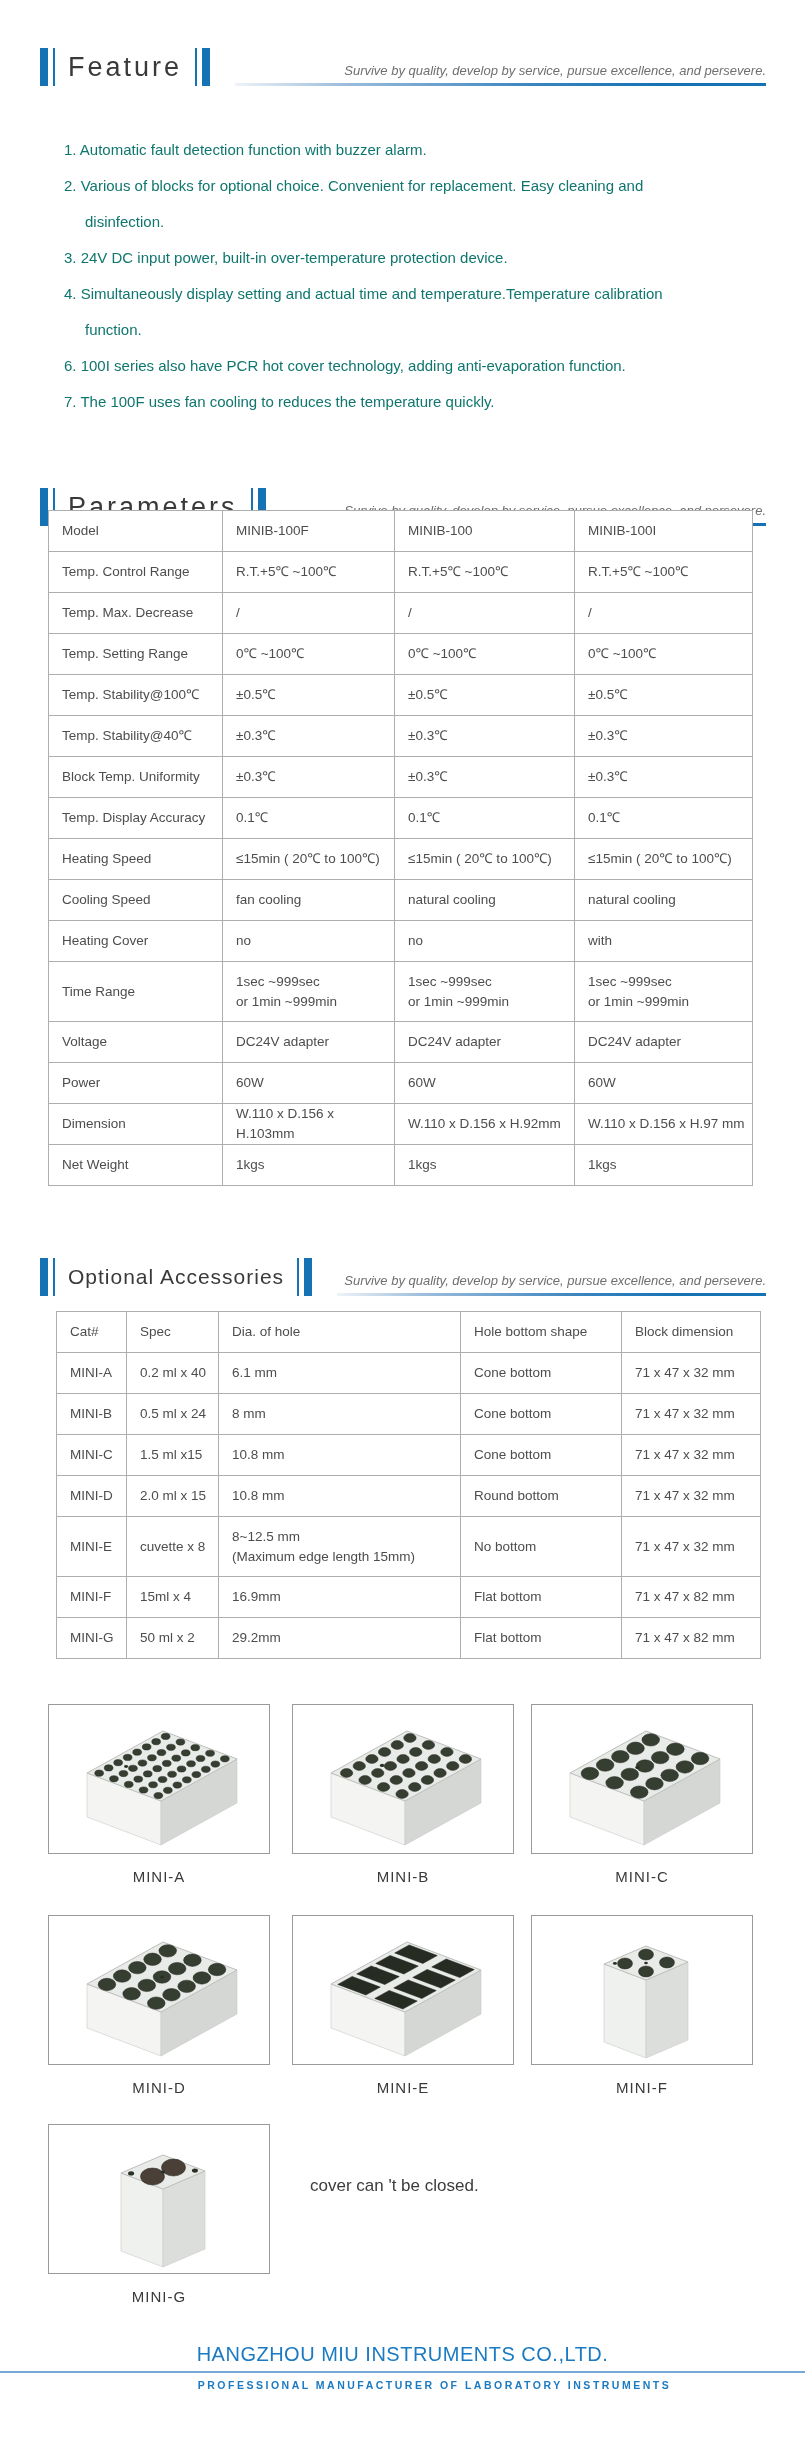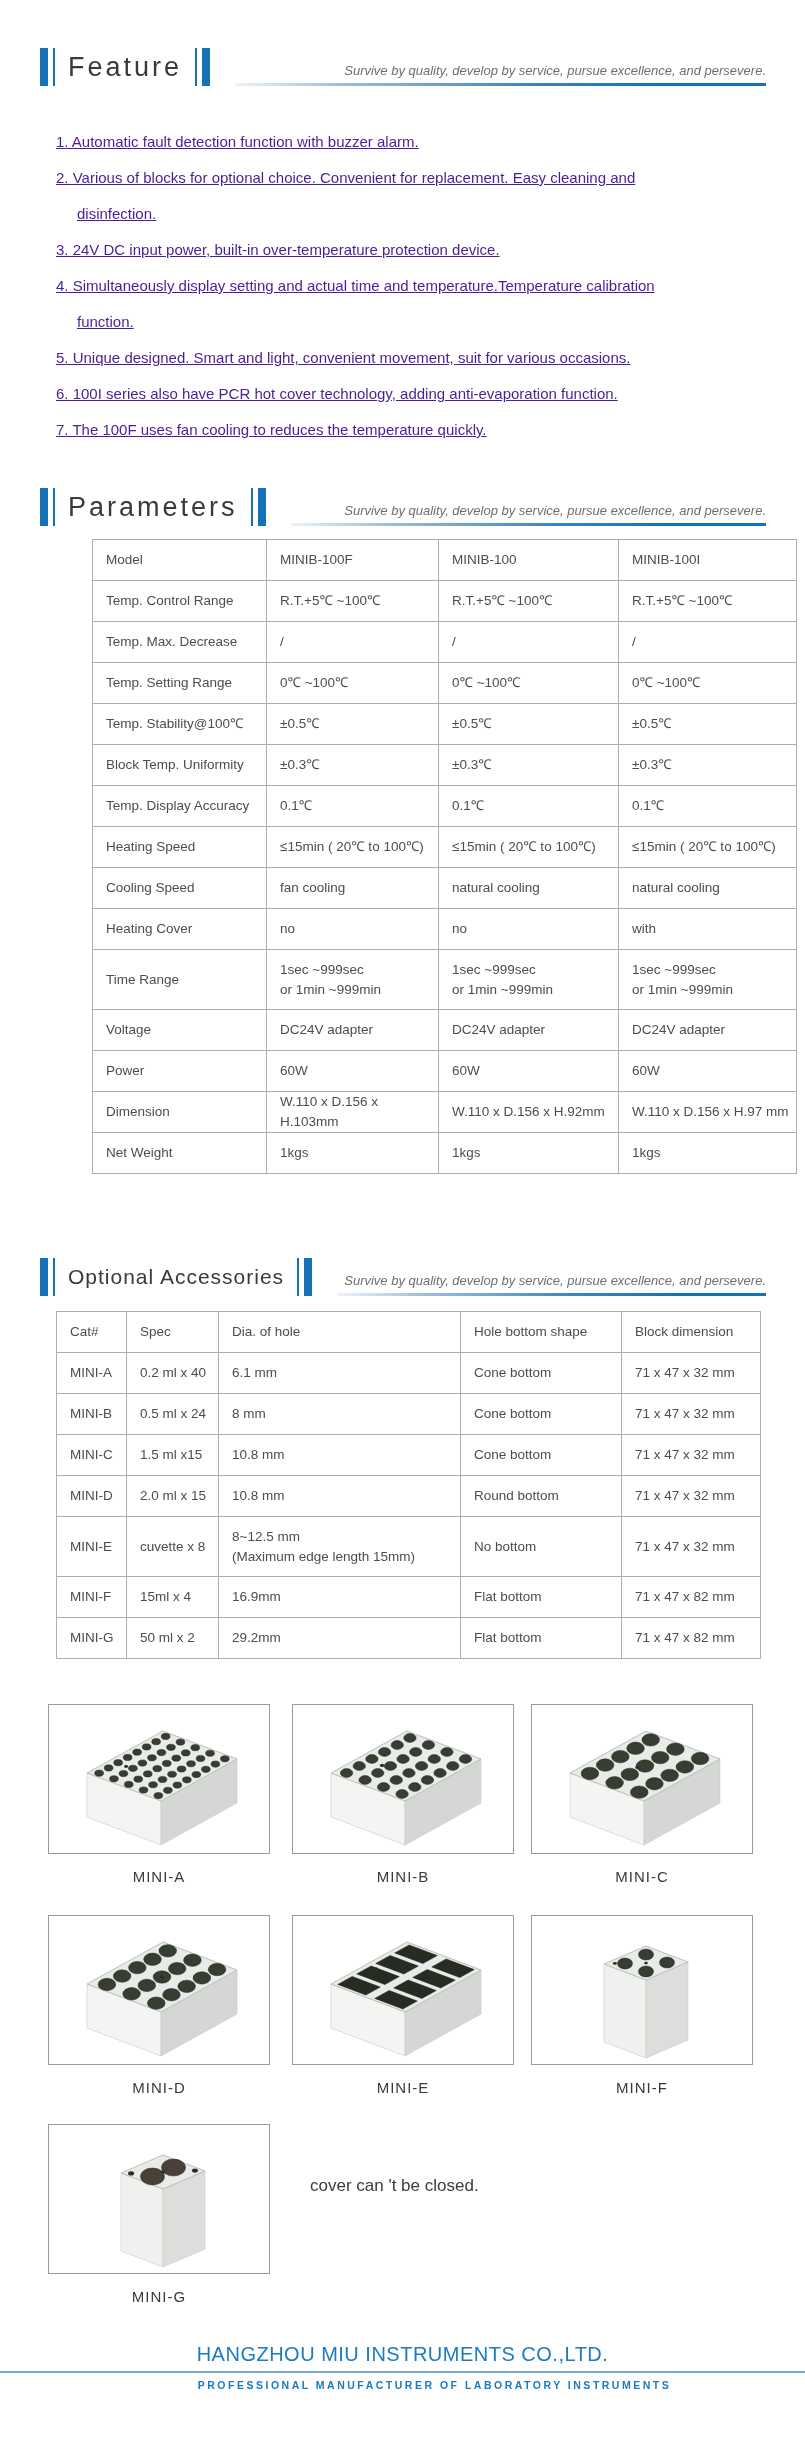--- a/index.html
+++ b/index.html
@@ -15,29 +15,29 @@
   .bar.gap-r{margin-right:5px;}
   .sec-title{font-size:27px;font-weight:300;color:#3a3a3a;letter-spacing:3px;margin:0 13px;
              line-height:38px;white-space:nowrap;}
   .sec-head.small .sec-title{font-size:21px;letter-spacing:1px;text-align:center;}
   .tag-area{flex:1;display:flex;flex-direction:column;align-items:flex-end;margin-left:25px;min-width:0;}
   .tagline{font-size:13px;font-style:italic;color:#6f6f6f;margin-bottom:5px;white-space:nowrap;text-align:center;}
   .tag-underline{width:100%;height:3px;
      background:linear-gradient(90deg,#eef3f8 0%,#9dbedc 20%,#3d86c0 55%,var(--accent) 80%);}
 
   
-  .features{position:absolute;left:52px;top:120px;width:640px;margin:4px;padding:0;list-style:none;
-            font-size:15px;color:#4c1d95;line-height:36px;text-decoration:underline;}
+  .features{position:absolute;left:52px;top:120px;width:640px;margin:12px;padding:0;list-style:none;
+            font-size:15px;color:#0f766e;line-height:36px;}
   .features li{padding-left:21px;text-indent:-21px;}
 
   
   table.tbl{position:absolute;border-collapse:collapse;background:#fff;table-layout:fixed;}
   .tbl td,.tbl th{border:1px solid #aeaeae;font-size:13.5px;font-weight:400;color:#4d4d4d;
       text-align:left;padding:0 6px 0 13px;vertical-align:middle;white-space:pre-line;line-height:1.45;}
-  #params{left:48px;top:539px;width:704px;margin-left:44px;}
+  #params{left:48px;top:510px;width:704px;}
   #params td{height:40px;}
   #params tr.tall td{height:59px;}
   #acc{left:56px;top:1311px;width:704px;}
   #acc td,#acc th{height:40px;}
   #acc tr.tall td{height:59px;}
 
   
   .img-box{position:absolute;width:222px;height:150px;border:1px solid #9a9a9a;background:#fff;
            box-sizing:border-box;display:flex;align-items:center;justify-content:center;}
   .img-cap{position:absolute;width:222px;text-align:center;font-size:15px;color:#3a3a3a;letter-spacing:1px;}
@@ -71,21 +71,20 @@
       <div class="tagline">Survive by quality, develop by service, pursue excellence, and persevere.</div>
       <div class="tag-underline"></div>
     </div>
   </div>
 
   <ul class="features" id="features">
       <li>1. Automatic fault detection function with buzzer alarm.</li>
       <li>2. Various of blocks for optional choice. Convenient for replacement. Easy cleaning and disinfection.</li>
       <li>3. 24V DC input power, built-in over-temperature protection device.</li>
       <li>4. Simultaneously display setting and actual time and temperature.Temperature calibration function.</li>
-      <li>5. Unique designed. Smart and light, convenient movement, suit for various occasions.</li>
       <li>6. 100I series also have PCR hot cover technology, adding anti-evaporation function.</li>
       <li>7. The 100F uses fan cooling to reduces the temperature quickly.</li>
     </ul>
 
   <div class="sec-head" style="top:488px">
     <span class="bar thick gap-r"></span>
     <span class="bar thin"></span>
     <h1 class="sec-title">Parameters</h1>
     <span class="bar thin gap-r"></span>
     <span class="bar thick"></span>
@@ -125,20 +124,26 @@
           <td>Temp. Setting Range</td>
           <td>0℃ ~100℃</td>
           <td>0℃ ~100℃</td>
           <td>0℃ ~100℃</td>
         </tr>
         <tr>
           <td>Temp. Stability@100℃</td>
           <td>±0.5℃</td>
           <td>±0.5℃</td>
           <td>±0.5℃</td>
+        </tr>
+        <tr>
+          <td>Temp. Stability@40℃</td>
+          <td>±0.3℃</td>
+          <td>±0.3℃</td>
+          <td>±0.3℃</td>
         </tr>
         <tr>
           <td>Block Temp. Uniformity</td>
           <td>±0.3℃</td>
           <td>±0.3℃</td>
           <td>±0.3℃</td>
         </tr>
         <tr>
           <td>Temp. Display Accuracy</td>
           <td>0.1℃</td>

